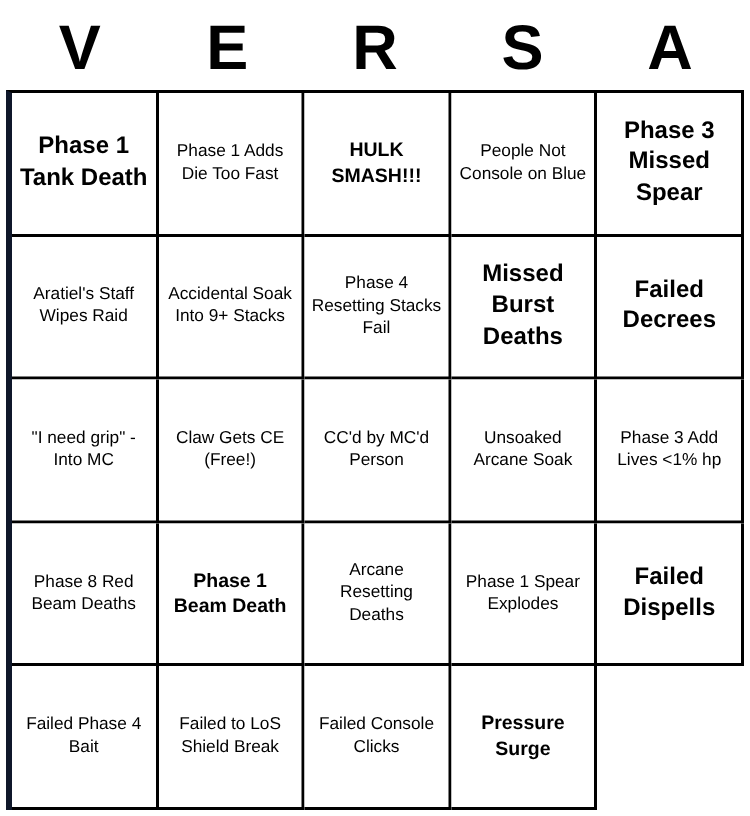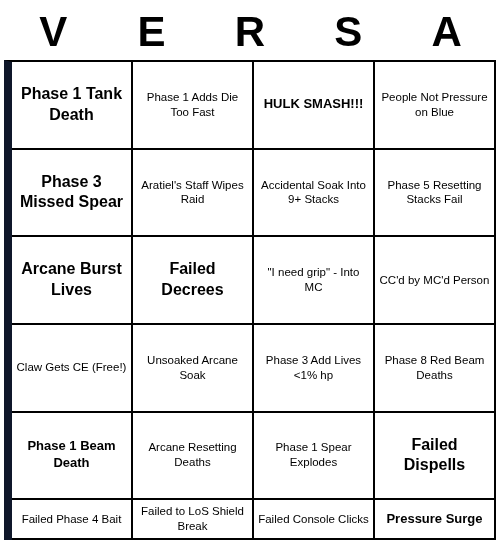--- a/index.html
+++ b/index.html
@@ -27,23 +27,23 @@
     }
     .header-letter {
       font-size: 42px;
       font-weight: bold;
       width: 90px;
       text-align: center;
       color: #000;
     }
     .grid {
       display: grid;
-      grid-template-columns: repeat(4, 1fr);
+      grid-template-columns: repeat(5, 1fr);
       grid-template-rows: repeat(5, 1fr);
-      border-left: 8px solid #0f172a;
+      border-left: 4px solid #0f172a;
       border-top: 2px solid #000;
       flex: 1;
     }
     .cell {
       border-right: 2px solid #000;
       border-bottom: 2px solid #000;
       display: flex;
       align-items: center;
       justify-content: center;
       text-align: center;
@@ -70,30 +70,30 @@
     <span class="header-letter">V</span>
     <span class="header-letter">E</span>
     <span class="header-letter">R</span>
     <span class="header-letter">S</span>
     <span class="header-letter">A</span>
   </div>
   <div class="grid">
   <div class="cell large-text">Phase 1 Tank Death</div>
       <div class="cell">Phase 1 Adds Die Too Fast</div>
       <div class="cell medium-bold">HULK SMASH!!!</div>
-      <div class="cell">People Not Pressure on Blue</div>
+      <div class="cell">People Not Console on Blue</div>
       <div class="cell large-text">Phase 3 Missed Spear</div>
       <div class="cell">Aratiel's Staff Wipes Raid</div>
       <div class="cell">Accidental Soak Into 9+ Stacks</div>
-      <div class="cell">Phase 5 Resetting Stacks Fail</div>
-      <div class="cell large-text">Arcane Burst Lives</div>
+      <div class="cell">Phase 4 Resetting Stacks Fail</div>
+      <div class="cell large-text">Missed Burst Deaths</div>
       <div class="cell large-text">Failed Decrees</div>
       <div class="cell">"I need grip" - Into MC</div>
+      <div class="cell">Claw Gets CE (Free!)</div>
       <div class="cell">CC'd by MC'd Person</div>
-      <div class="cell">Claw Gets CE (Free!)</div>
       <div class="cell">Unsoaked Arcane Soak</div>
       <div class="cell">Phase 3 Add Lives &lt;1% hp</div>
       <div class="cell">Phase 8 Red Beam Deaths</div>
       <div class="cell medium-bold">Phase 1 Beam Death</div>
       <div class="cell">Arcane Resetting Deaths</div>
       <div class="cell">Phase 1 Spear Explodes</div>
       <div class="cell large-text">Failed Dispells</div>
       <div class="cell">Failed Phase 4 Bait</div>
       <div class="cell">Failed to LoS Shield Break</div>
       <div class="cell">Failed Console Clicks</div>

